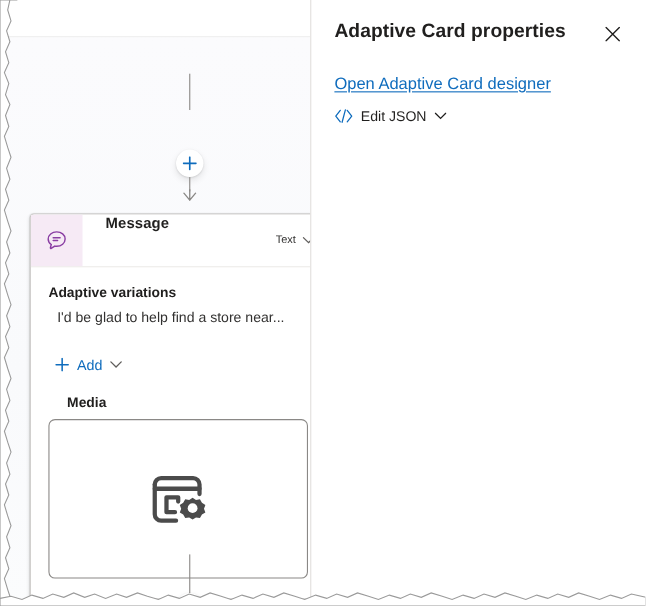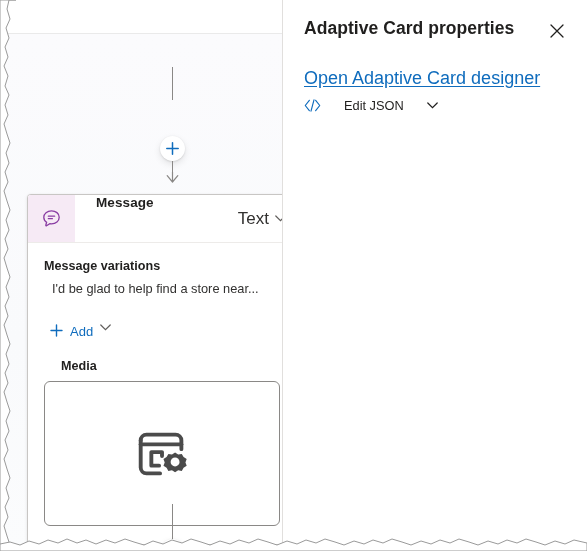--- a/index.html
+++ b/index.html
@@ -92,39 +92,39 @@
     font-size: 13.5px;
     font-weight: bold;
     color: #201f1e;
     margin-left: 21px;
     letter-spacing: .1px;
   }
   #message-type-dd {
     position: absolute;
     right: 10px; top: 0; height: 47px;
     display: flex; align-items: center; gap: 6px;
-    font-size: 17px;
+    font-size: 10px;
     color: #323130;
   }
   #message-body { padding: 12px 16px 14px 16px; }
   .section-label {
     font-size: 12.6px;
     font-weight: bold;
     color: #201f1e;
     margin: 4px 0 8px 0;
   }
   #variation-text {
     font-size: 12.8px;
     color: #323130;
     padding-left: 8px;
     margin-bottom: 28px;
     white-space: nowrap;
   }
   #add-variation {
-    display: flex; gap: 7px;
+    display: flex; align-items: center; gap: 7px;
     padding-left: 6px;
     margin-bottom: 20px;
     color: #0f6cbd;
     font-size: 13px;
   }
   #add-variation .add-label { color: #0f6cbd; }
   #media-label { margin-top: 4px; margin-left: 17px; }
   #media-box {
     height: 143px;
     border: 1px solid #8a8886;
@@ -160,29 +160,29 @@
   }
   #props-close {
     position: absolute;
     right: 18px; top: 19px;
     width: 24px; height: 24px;
     display: flex; align-items: center; justify-content: center;
   }
   #designer-link {
     position: absolute;
     left: 21px; top: 68px;
-    font-size: 18px;
+    font-size: 15px;
     color: #0f6cbd;
     text-decoration: underline;
     text-underline-offset: 2px;
   }
   #edit-json-row {
     position: absolute;
     left: 21px; top: 98px;
-    display: flex; align-items: center; gap: 23px; text-align: center;
+    display: flex; align-items: center; gap: 7px; text-align: center;
   }
   #edit-json-label {
     font-size: 12.8px;
     color: #201f1e;
   }
 </style>
 </head>
 <body>
 
 <div id="root">
@@ -218,21 +218,21 @@
           <div id="message-title">Message</div>
           <div id="message-type-dd">
             <span>Text</span>
             <svg width="11" height="7" viewBox="0 0 11 7">
               <path d="M0.8 1 L5.5 5.6 L10.2 1" stroke="#605e5c" stroke-width="1.2" fill="none" stroke-linecap="round"></path>
             </svg>
           </div>
         </div>
 
         <div id="message-body">
-          <div class="section-label">Message variations</div>
+          <div class="section-label">Adaptive variations</div>
 
           <div id="variation-text">I'd be glad to help find a store near...</div>
 
           <div id="add-variation">
             <svg width="13" height="13" viewBox="0 0 13 13">
               <path d="M6.5 1 V12 M1 6.5 H12" stroke="#0f6cbd" stroke-width="1.4" stroke-linecap="round"></path>
             </svg>
             <span class="add-label">Add</span>
             <svg width="11" height="7" viewBox="0 0 11 7">
               <path d="M0.8 1 L5.5 5.6 L10.2 1" stroke="#605e5c" stroke-width="1.2" fill="none" stroke-linecap="round"></path>

